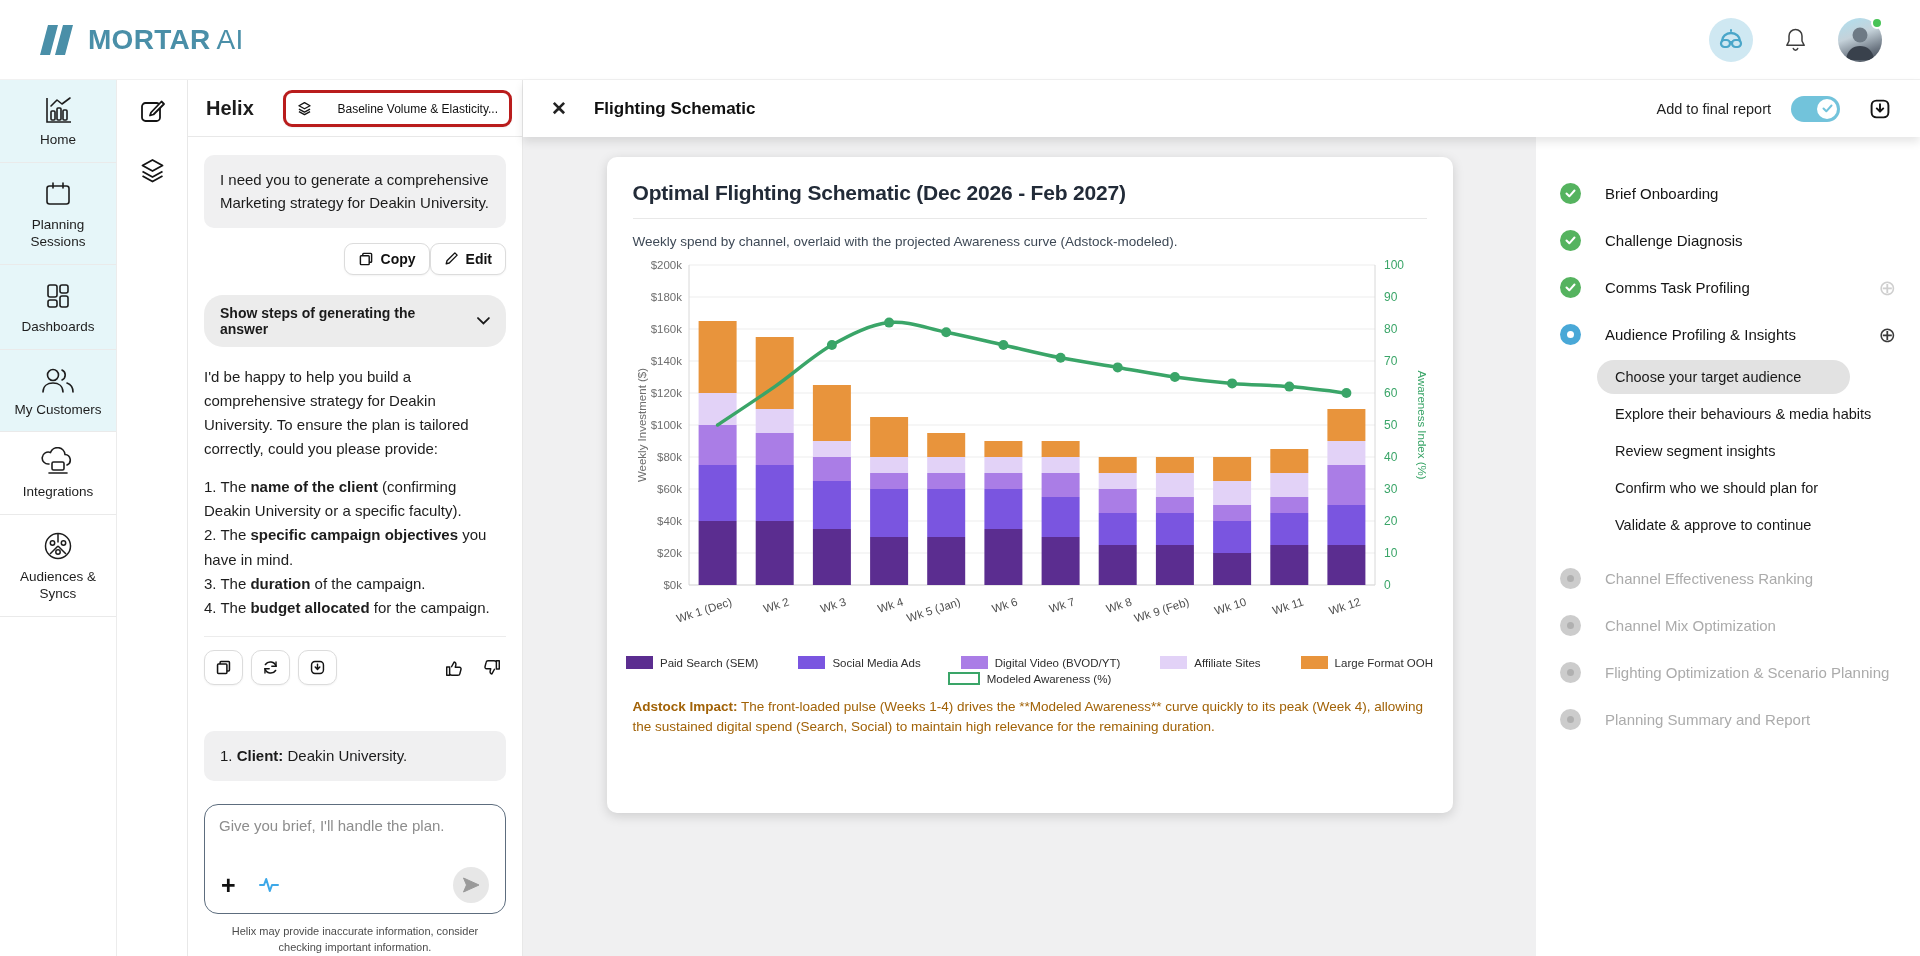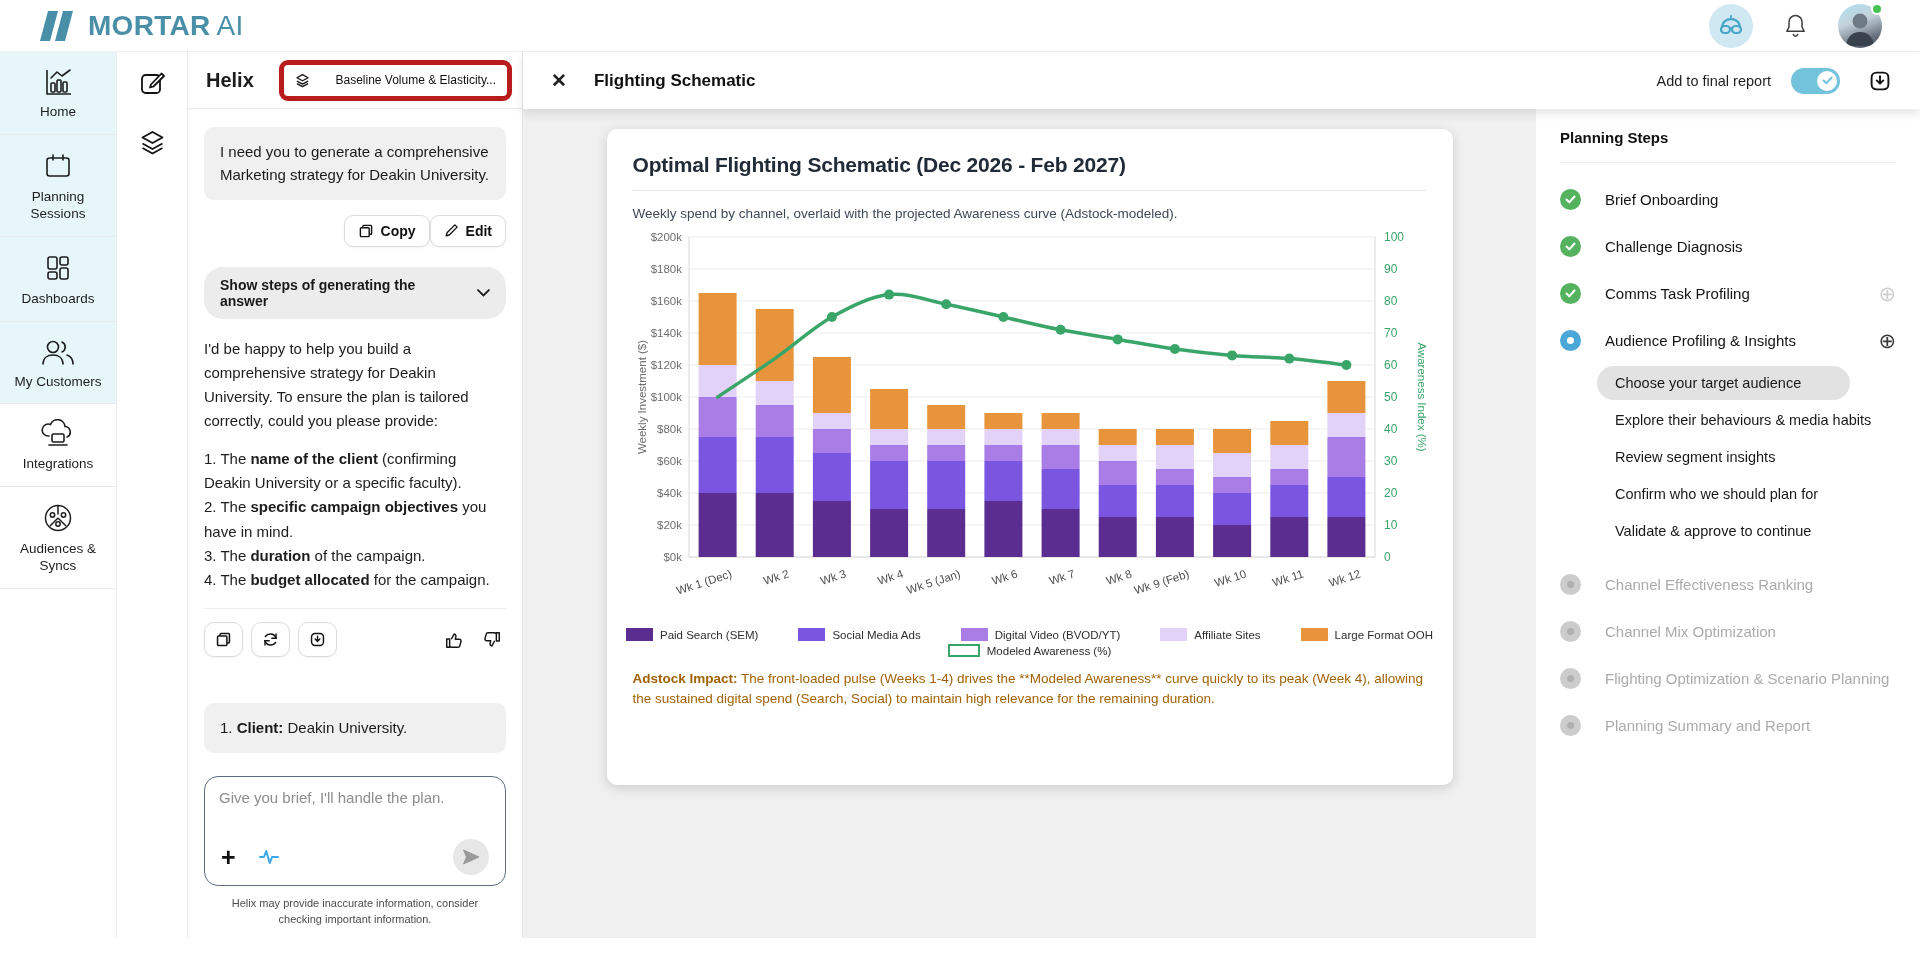--- a/index.html
+++ b/index.html
@@ -1,20 +1,20 @@
 <!DOCTYPE html>
 <html><head>
 <meta charset="utf-8">
 <style>
   * { margin:0; padding:0; box-sizing:border-box; }
   html,body { width:1920px; height:956px; overflow:hidden; background:#fff;
     font-family:"Liberation Sans", sans-serif; color:#1c1c1c; }
 
   
-  .topbar { height:52px; display:flex; align-items:center; padding:0 38px 0 36px;
+  .topbar { height:80px; display:flex; align-items:center; padding:0 38px 0 36px;
     background:#fff; border-bottom:1px solid #f1f1f1; }
   .logo { display:flex; align-items:center; gap:12px; }
   .brand { font-size:28px; font-weight:800; color:#4a8fa8; letter-spacing:.3px; }
   .brand .ai { font-weight:300; margin-left:6px; }
   .topbar-right { margin-left:auto; display:flex; align-items:center; gap:30px; }
   .bot-btn { width:44px; height:44px; border-radius:50%; background:#cfe8f2;
     display:flex; align-items:center; justify-content:center; cursor:pointer; }
   .icon-plain { display:flex; align-items:center; justify-content:center; cursor:pointer; }
   .avatar { width:44px; height:44px; border-radius:50%; position:relative; cursor:pointer;
     background:linear-gradient(160deg,#aee0f0 0%,#c5d2da 40%,#6a7480 75%,#3e4650 100%); overflow:visible; }
@@ -34,21 +34,21 @@
   .toolcol { width:70px; min-width:70px; padding-top:18px; display:flex; flex-direction:column;
     align-items:center; gap:28px; background:#fff; }
   .toolcol .tbtn { cursor:pointer; }
 
   
   .chat { width:336px; min-width:336px; background:#fff; border-left:1px solid #e8e8e8;
     border-right:1px solid #e8e8e8; display:flex; flex-direction:column; }
   .chat-head { height:57px; min-height:57px; display:flex; align-items:center;
     justify-content:space-between; padding:0 10px 0 18px; border-bottom:1px solid #e8e8e8; }
   .chat-title { font-size:20px; font-weight:700; }
-  .ctx-badge { display:flex; align-items:center; gap:25px; border:5px solid #b91c1c; border-radius:9px;
+  .ctx-badge { display:flex; align-items:flex-end; gap:25px; border:3px solid #b91c1c; border-radius:9px;
     background:#fff; padding:8px 11px; font-size:12px; color:#111; cursor:pointer;
     box-shadow:0 1px 2px rgba(0,0,0,.06); white-space:nowrap; }
   .chat-body { flex:1; overflow:hidden; padding:18px 16px 0; }
   .bubble { background:#f0f0f1; border-radius:10px; padding:13px 16px; font-size:15px;
     line-height:1.55; color:#1b1b1b; }
   .msg-actions { display:flex; justify-content:flex-end; margin:15px 0 20px; }
   .btn { display:inline-flex; align-items:center; gap:7px; border:1px solid #dcdcdc; border-radius:9px;
     background:#fff; padding:7px 13px; font-size:14px; font-weight:600; color:#111; cursor:pointer;
     box-shadow:0 1px 2px rgba(0,0,0,.05); }
   .steps-pill { display:inline-flex; align-items:center; gap:12px; background:#ececec;
@@ -535,21 +535,20 @@
                 </span>
               </div>
           </div>
           <div class="foot">
             <b>Adstock Impact:</b><span> The front-loaded pulse (Weeks 1-4) drives the **Modeled Awareness** curve quickly to its peak (Week 4), allowing the sustained digital spend (Search, Social) to maintain high relevance for the remaining duration.</span>
           </div>
         </div>
       </div>
 
       <aside class="steps-panel">
-        <div class="sp-title">Planning Steps</div>
 
         <div class="step">
           <span class="b-circ b-done">
             <svg width="11" height="9" viewBox="0 0 11 9" fill="none" stroke="#fff" stroke-width="2" stroke-linecap="round" stroke-linejoin="round">
                 <path d="M1.5 4.5 l2.8 2.8 L9.5 1.5"></path>
               </svg>
           </span>
           <span class="lbl">Brief Onboarding</span>
         </div>
 

